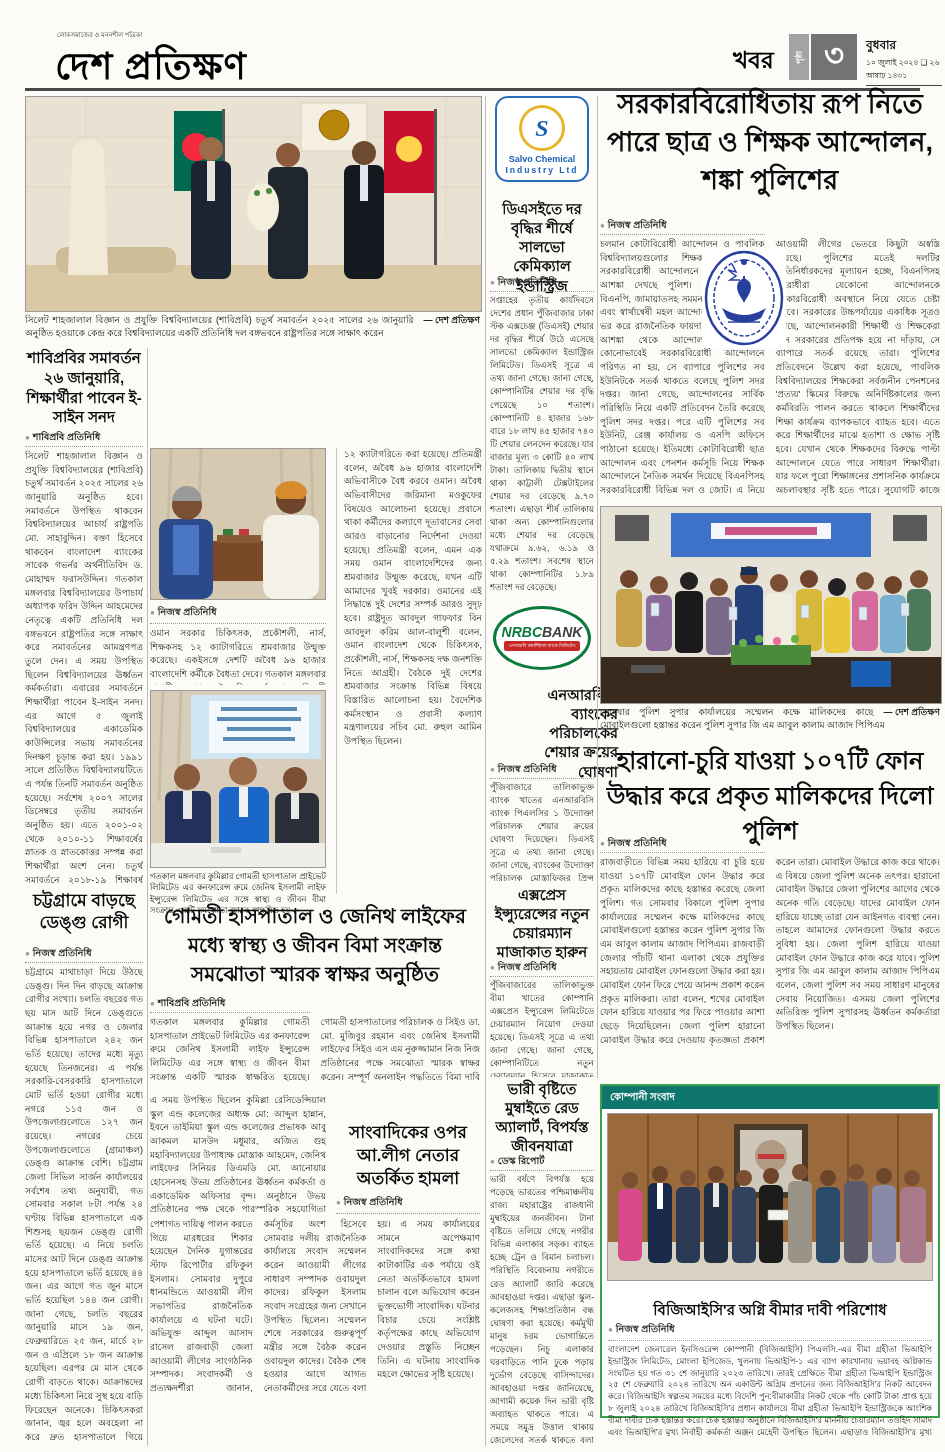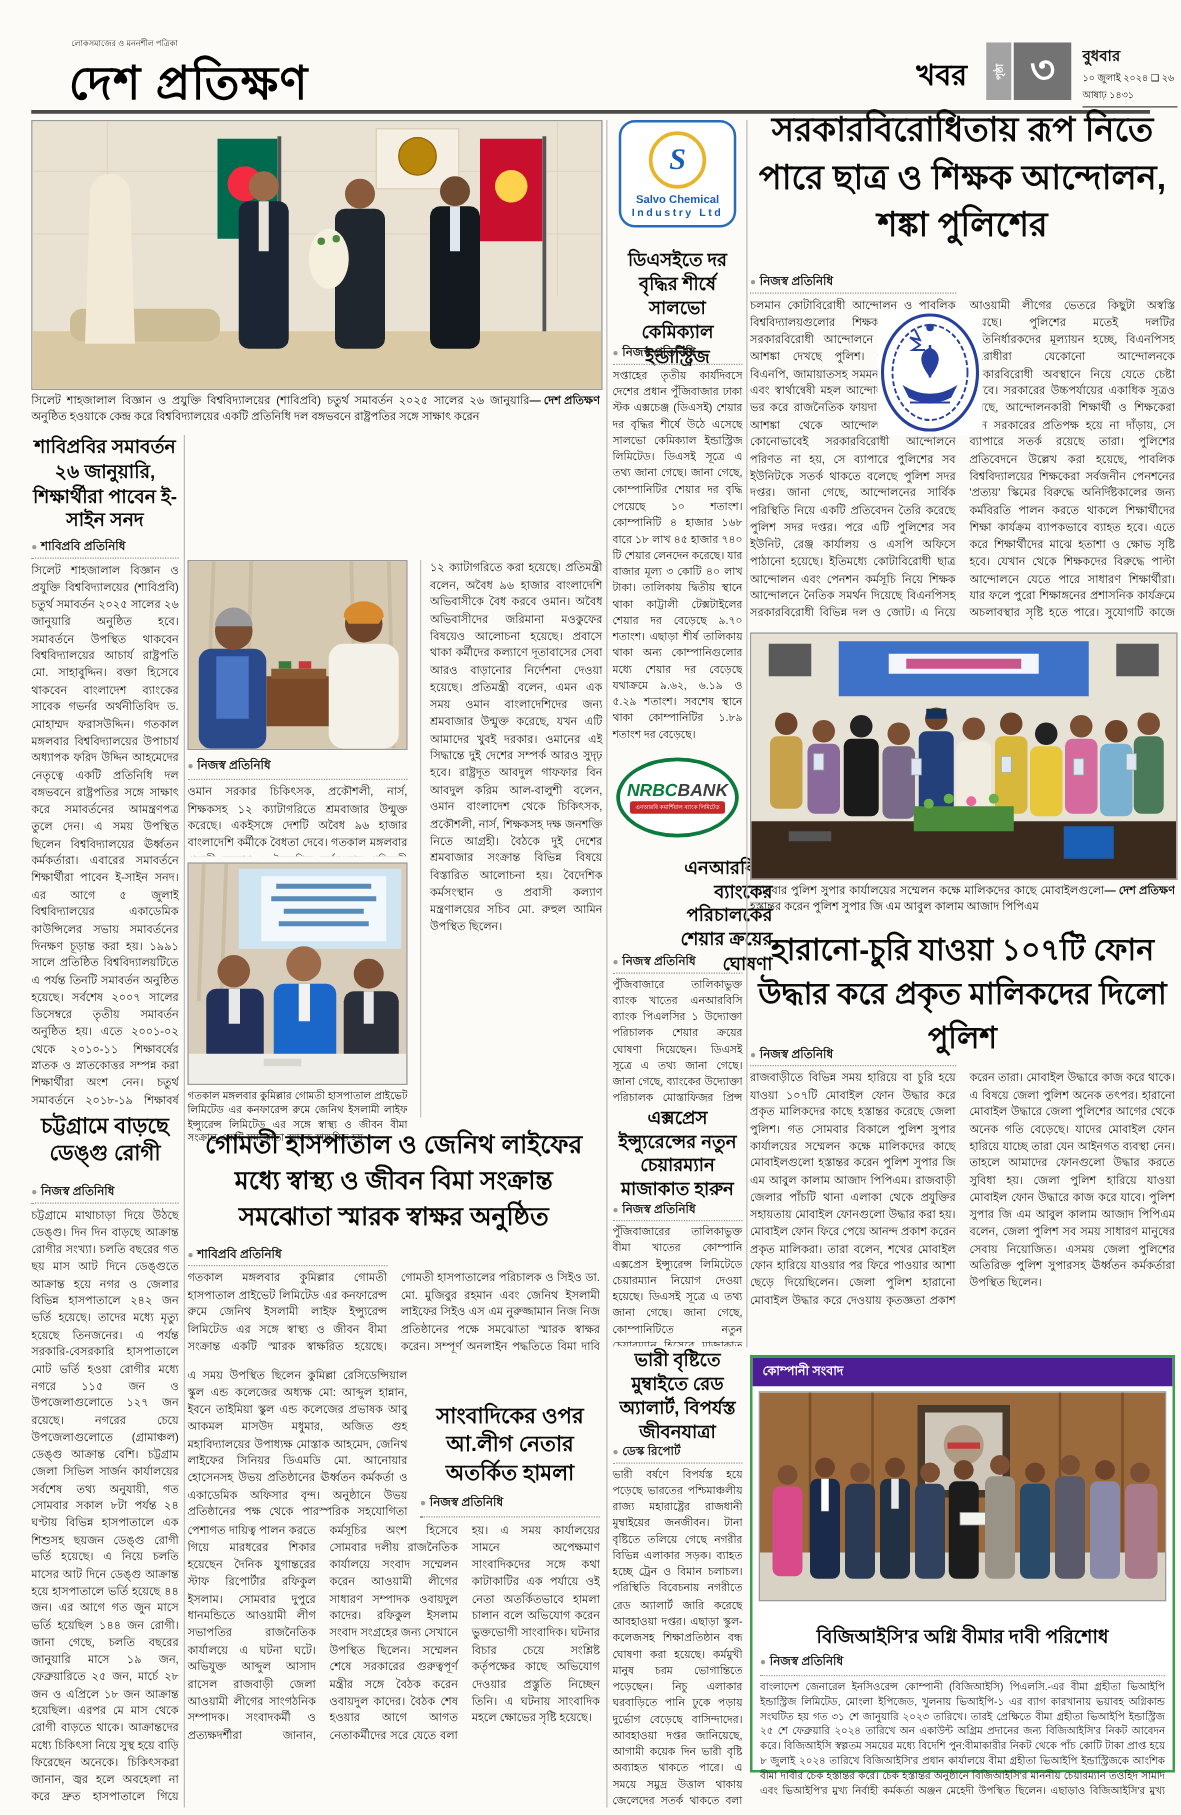--- a/index.html
+++ b/index.html
@@ -7,21 +7,21 @@
         font-family:"Liberation Sans","DejaVu Sans",sans-serif;color:#151515;overflow:hidden;}
   .abs{position:absolute;}
   .hl{font-weight:bold;color:#0b0b0b;text-align:center;line-height:1.32;}
   .byline{font-size:9.5px;font-weight:bold;color:#222;}
   .byline .dot{color:#9a9a9a;font-size:8px;margin-right:3px;}
   .dotted{border-bottom:1px dotted #9a9a9a;height:3px;}
   .body{font-size:9px;line-height:1.52;text-align:justify;color:#1c1c1c;overflow:hidden;}
   .cols2{column-count:2;column-gap:11px;}
   .cols3{column-count:3;column-gap:11px;}
   .cap{font-size:9px;line-height:1.4;text-align:justify;color:#111;overflow:hidden;}
-  .credit{font-weight:bold;white-space:nowrap;float:right;}
+  .credit{font-weight:bold;white-space:nowrap;float:right;padding-left:10px;}
   .vline{background:#bdbdbd;width:1px;}
   .photo{display:block;border:1px solid #9a9a9a;background:#ddd;}
   .masthead{font-size:37px;font-weight:bold;letter-spacing:1px;color:#000;}
   .tagline{font-size:6.5px;color:#333;}
   .khobor{font-size:23px;font-weight:bold;color:#000;}
   .pgbox1{background:#a3a3a3;color:#fff;display:flex;align-items:center;justify-content:center;}
   .pgbox1 span{writing-mode:vertical-rl;transform:rotate(180deg);font-size:8px;font-weight:bold;}
   .pgbox2{background:#737373;color:#fff;display:flex;align-items:center;justify-content:center;
           font-size:31px;font-weight:bold;}
   .dayname{font-size:12px;font-weight:bold;}
@@ -32,21 +32,21 @@
            color:#1b5fb5;font-size:24px;font-weight:bold;font-family:"Liberation Serif",serif;
            display:flex;align-items:center;justify-content:center;font-style:italic;}
   .slogot{color:#1b5fb5;font-weight:bold;font-size:9px;line-height:1.25;}
   .slogot2{color:#1b5fb5;font-size:8.5px;letter-spacing:2px;font-weight:bold;}
   .nrbcbox{border:3px solid #0b7a3c;border-radius:50%;width:92px;height:58px;margin:0 auto;
            display:flex;flex-direction:column;align-items:center;justify-content:center;background:#fff;}
   .nrbcmain{font-size:14px;font-weight:bold;color:#0b7a3c;font-style:italic;line-height:1;}
   .nrbcmain .bank{color:#404040;}
   .nrbctag{background:#c62828;color:#fff;font-size:4.6px;padding:1px 4px;border-radius:2px;margin-top:2px;white-space:nowrap;}
   .greenbox{border:2px solid #3aa04a;background:#fff;}
-  .greentab{background:#4c1d95;color:#fff;font-size:10px;font-weight:bold;padding:3px 8px;}
+  .greentab{background:#0f766e;color:#fff;font-size:10px;font-weight:bold;padding:3px 8px;}
   .bgichl{font-size:15px;}
   .emblem{background:#fff;}
 </style>
 </head>
 <body>
 
 <div class="page">
 
   <div class="abs tagline" style="left:57px;top:30px;">লোকসমাজের ও মননশীল পত্রিকা</div>
   <div class="abs masthead" style="left:55px;top:37px;">দেশ প্রতিক্ষণ</div>

